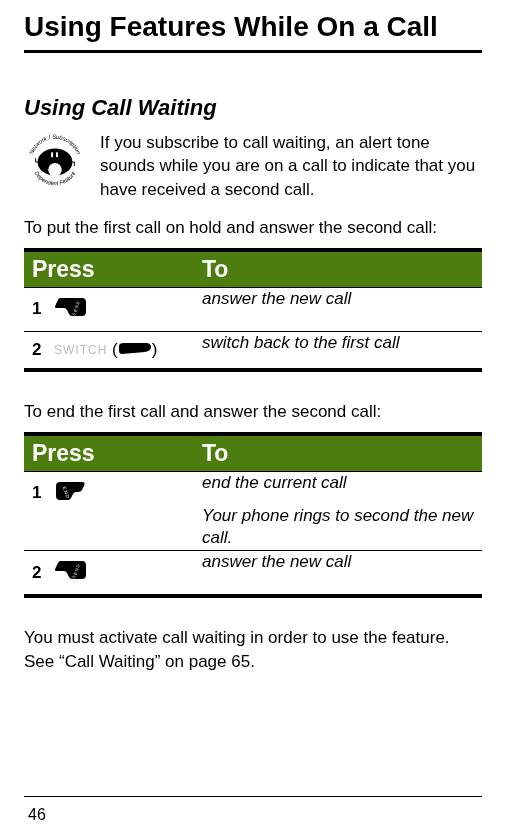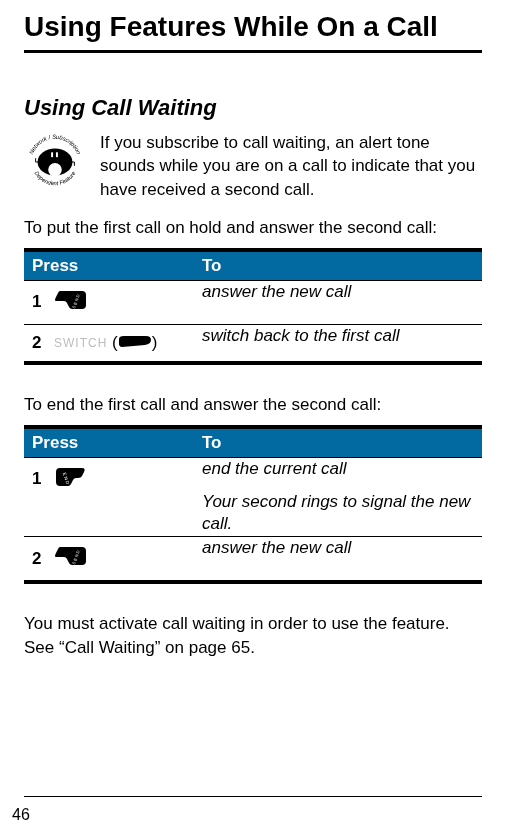--- a/index.html
+++ b/index.html
@@ -55,24 +55,24 @@
       margin-top: 10px;
     }
     .table {
       width: 100%;
       border-top: 4px solid #000;
       border-bottom: 4px solid #000;
       margin-bottom: 28px;
     }
     .table-header {
       display: flex;
-      background: #0369a1;
+      background: #4d7c0f;
       color: #fff;
       font-weight: bold;
-      font-size: 17px;
+      font-size: 23px;
     }
     .col-press {
       flex: 0 0 170px;
       padding: 4px 8px;
     }
     .col-to {
       flex: 1;
       padding: 4px 8px;
     }
     .table-row {
@@ -110,21 +110,21 @@
       color: #bdbdbd;
       font-size: 12px;
     }
     .button-icon {
       display: inline-block;
       vertical-align: middle;
     }
     .page-number {
       position: absolute;
       bottom: 15px;
-      left: 12px;
+      left: 28px;
       font-size: 16px;
     }
     .footer-rule {
       position: absolute;
       left: 24px;
       right: 24px;
       bottom: 42px;
       border-top: 1px solid #000;
     }
   </style>
@@ -207,21 +207,21 @@
       <span class="num">1</span>
       <span class="button-icon">
         <svg width="34" height="22" viewBox="0 0 34 22">
           <path d="M6 2 L28 2 Q32 2 30 6 L28 10 Q27 12 24 12 L22 12 Q20 12 19 14 L17 18 Q16 20 14 20 L6 20 Q2 20 2 16 L2 6 Q2 2 6 2 Z" fill="#000"></path>
           <text x="12" y="11" font-size="4.5" fill="#fff" text-anchor="middle" font-family="Arial" transform="rotate(70 10 11)">E N D</text>
         </svg>
       </span>
     </div>
     <div class="to-cell">
       <div>end the current call</div>
-      <div class="secondary">Your second rings to signal the new call.</div>
+      <div class="secondary">Your phone rings to second the new call.</div>
     </div>
   </div>
   <div class="table-row">
     <div class="press-cell">
       <span class="num">2</span>
       <span class="button-icon">
         <svg width="34" height="22" viewBox="0 0 34 22">
           <path d="M6 2 L28 2 Q32 2 32 6 L32 16 Q32 20 28 20 L18 20 Q16 20 15 18 L13 14 Q12 12 10 12 L2 12 Q0 12 2 8 L4 4 Q5 2 6 2 Z" fill="#000"></path>
           <text x="22" y="11" font-size="4" fill="#fff" text-anchor="middle" font-family="Arial" transform="rotate(-70 24 11)">S E N D</text>
         </svg>

